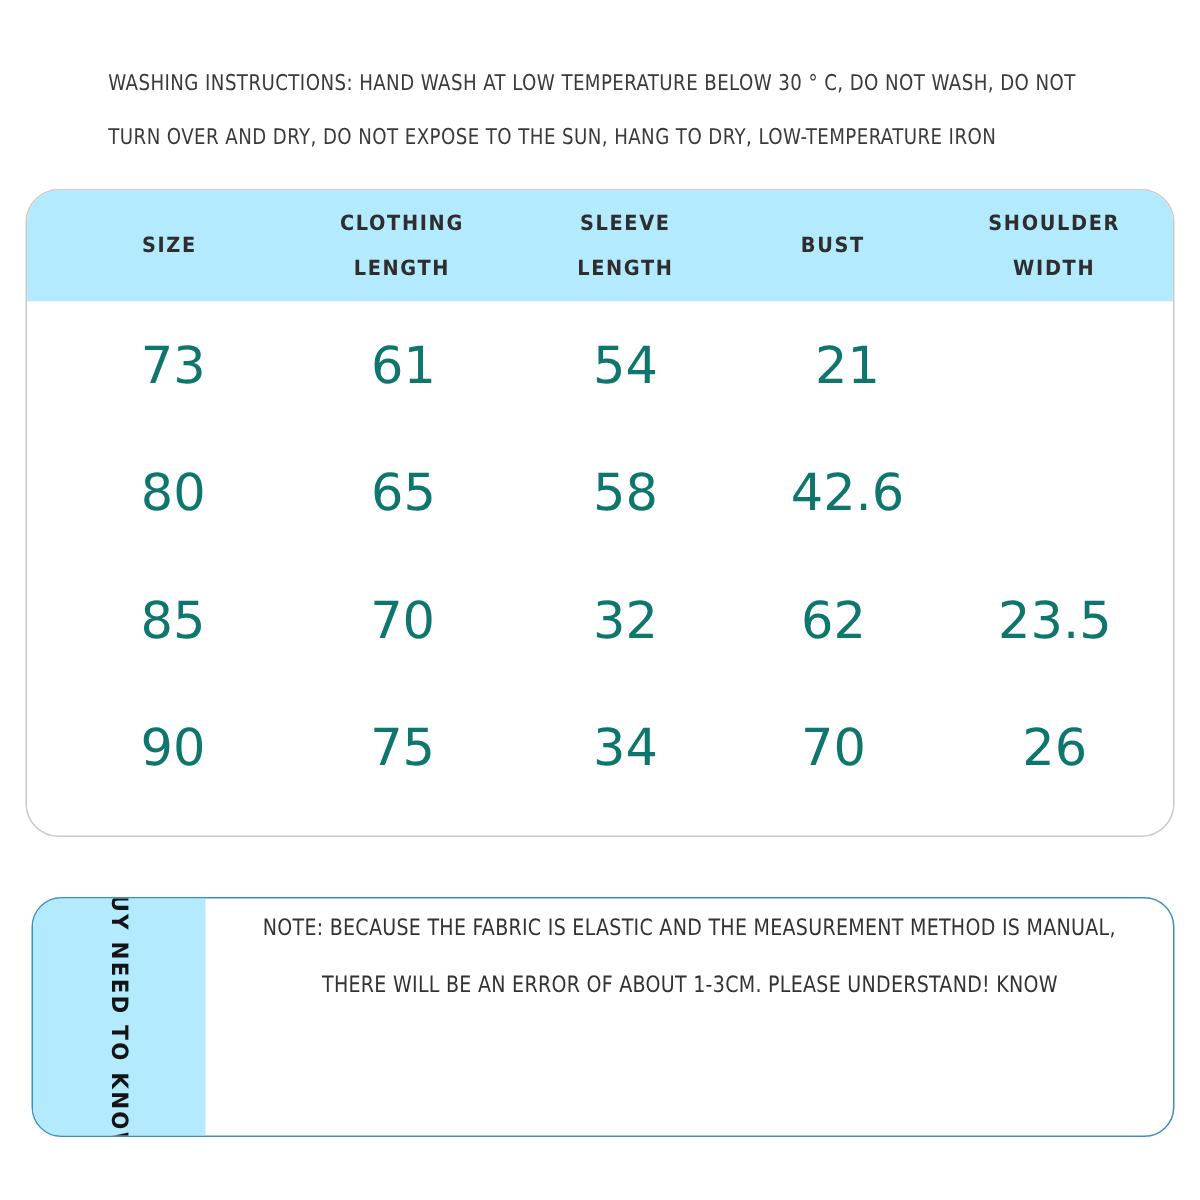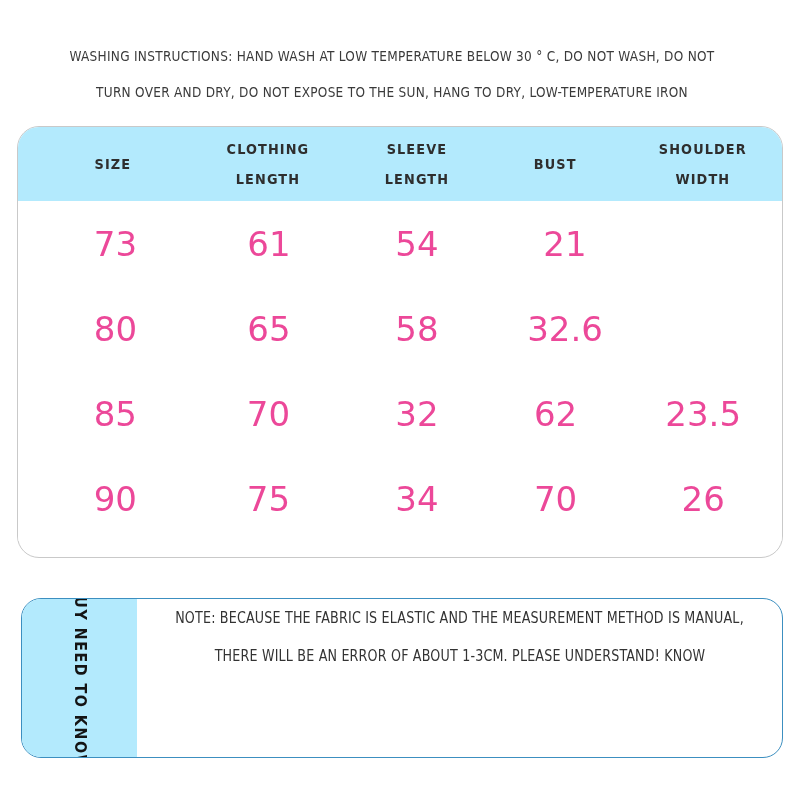--- a/index.html
+++ b/index.html
@@ -13,24 +13,24 @@
     background: #ffffff;
     font-family: "Liberation Sans", sans-serif;
     color: #2b2b2b;
     overflow: hidden;
     position: relative;
   }
 
   
   .wash-block {
     position: absolute;
-    left: 32px;
+    left: 47px;
     top: 38px;
     width: 720px;
-    text-align: center;
+    text-align: left;
   }
   .wash-line {
     font-family: "DejaVu Sans Condensed", "Liberation Sans Narrow", "Liberation Sans", sans-serif;
     font-size: 14.5px;
     font-weight: 400;
     letter-spacing: 0.3px;
     color: #3a3a3a;
     line-height: 36px;
     white-space: nowrap;
     transform: scaleX(0.93);
@@ -83,21 +83,21 @@
     align-items: center;
   }
   .td {
     display: flex;
     align-items: center;
     justify-content: center;
     box-sizing: border-box;
     font-family: "DejaVu Sans", "Liberation Sans", sans-serif;
     font-size: 34px;
     font-weight: 400;
-    color: #ec4899;
+    color: #0f766e;
     letter-spacing: 0px;
   }
 
   
   .c0 { width: 172px; padding-left: 23px; }
   .c1 { width: 158px; }
   .c2 { width: 140px; }
   .c3 { width: 138px; }
   .c4 { width: 158px; justify-content: center; }
 
@@ -191,21 +191,21 @@
       <div class="td c0">73</div>
       <div class="td c1">61</div>
       <div class="td c3">54</div>
       <div class="td c4">21</div>
     </div>
 
     <div class="tr">
       <div class="td c0">80</div>
       <div class="td c1">65</div>
       <div class="td c3">58</div>
-      <div class="td c4">32.6</div>
+      <div class="td c4">42.6</div>
     </div>
 
     <div class="tr">
       <div class="td c0">85</div>
       <div class="td c1">70</div>
       <div class="td c2">32</div>
       <div class="td c3">62</div>
       <div class="td c4">23.5</div>
     </div>
 

